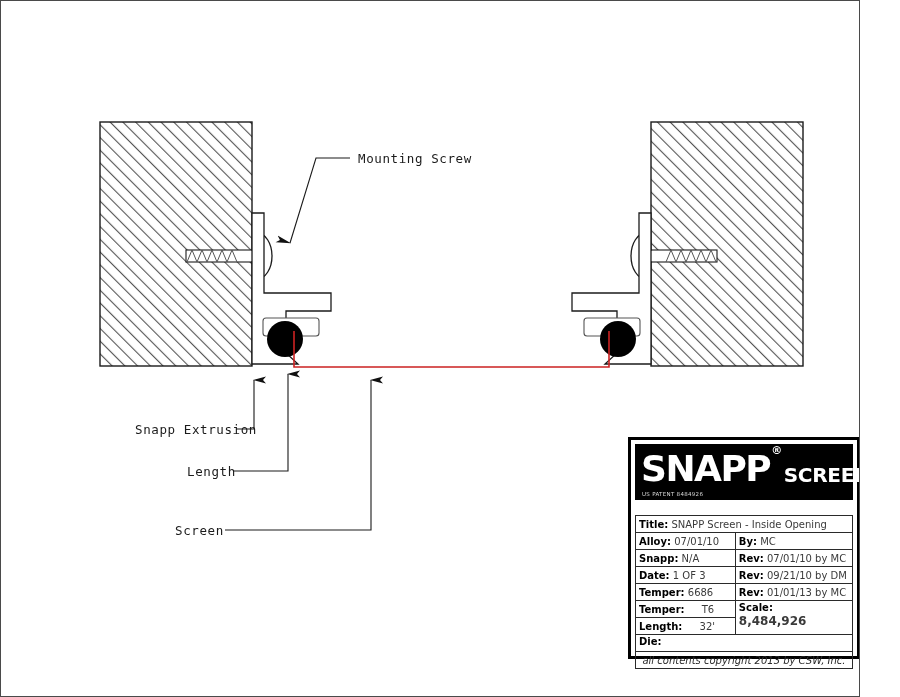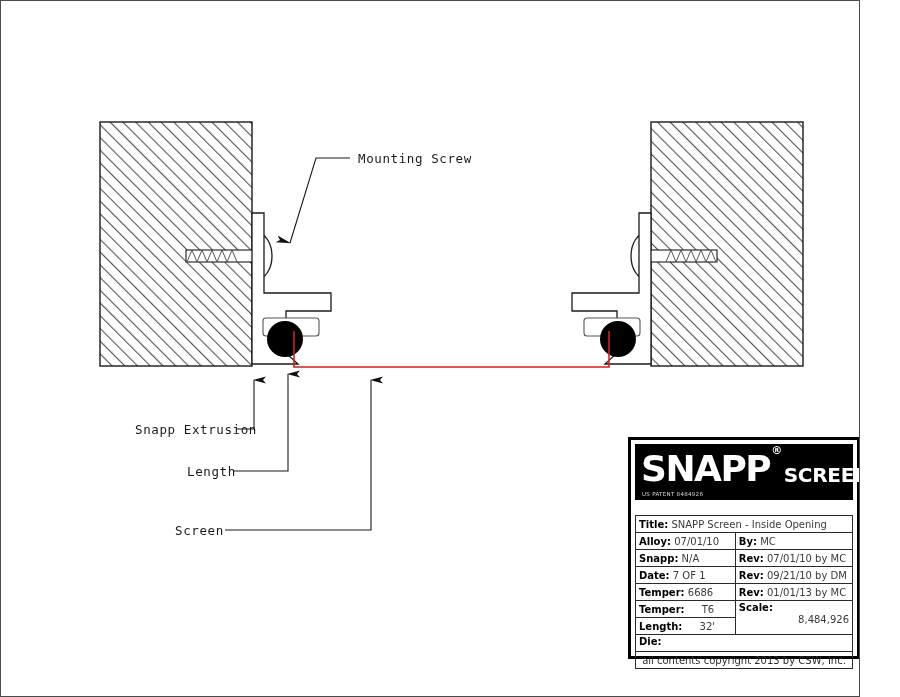--- a/index.html
+++ b/index.html
@@ -122,29 +122,31 @@
   }
   .val {
     color: #3a3a3a;
   }
   .cell-pad-left { padding-left: 4px; }
   td.copyright {
     text-align: center;
     font-size: 9px;
     color: #3a3a3a;
     height: 16px;
+    font-style: italic;
   }
   td.die-cell { height: 28px; vertical-align: top; }
   td.patent-cell { vertical-align: top; }
   .patent-num {
     display: block;
-    text-align: right;
-    font-size: 10px;
+    text-align: left;
+    font-size: 12px;
     color: #3a3a3a;
     margin-top: 1px;
+    font-weight: bold;
   }
   .indent-val { padding-left: 14px; }
 </style>
 </head>
 <body>
 
 <div id="page">
 
   <svg id="drawing-svg" width="900" height="697" viewBox="0 0 900 697">
     <defs>
@@ -291,21 +293,21 @@
               <span class="val">N/A</span>
             </td>
             <td class="cell-pad-left">
               <span class="lbl">Rev:</span>
               <span class="val">07/01/10 by MC</span>
             </td>
           </tr>
           <tr>
             <td>
               <span class="lbl">Date:</span>
-              <span class="val">7 OF 1</span>
+              <span class="val">1 OF 3</span>
             </td>
             <td class="cell-pad-left">
               <span class="lbl">Rev:</span>
               <span class="val">09/21/10 by DM</span>
             </td>
           </tr>
           <tr>
             <td>
               <span class="lbl">Temper:</span>
               <span class="val">6686</span>

